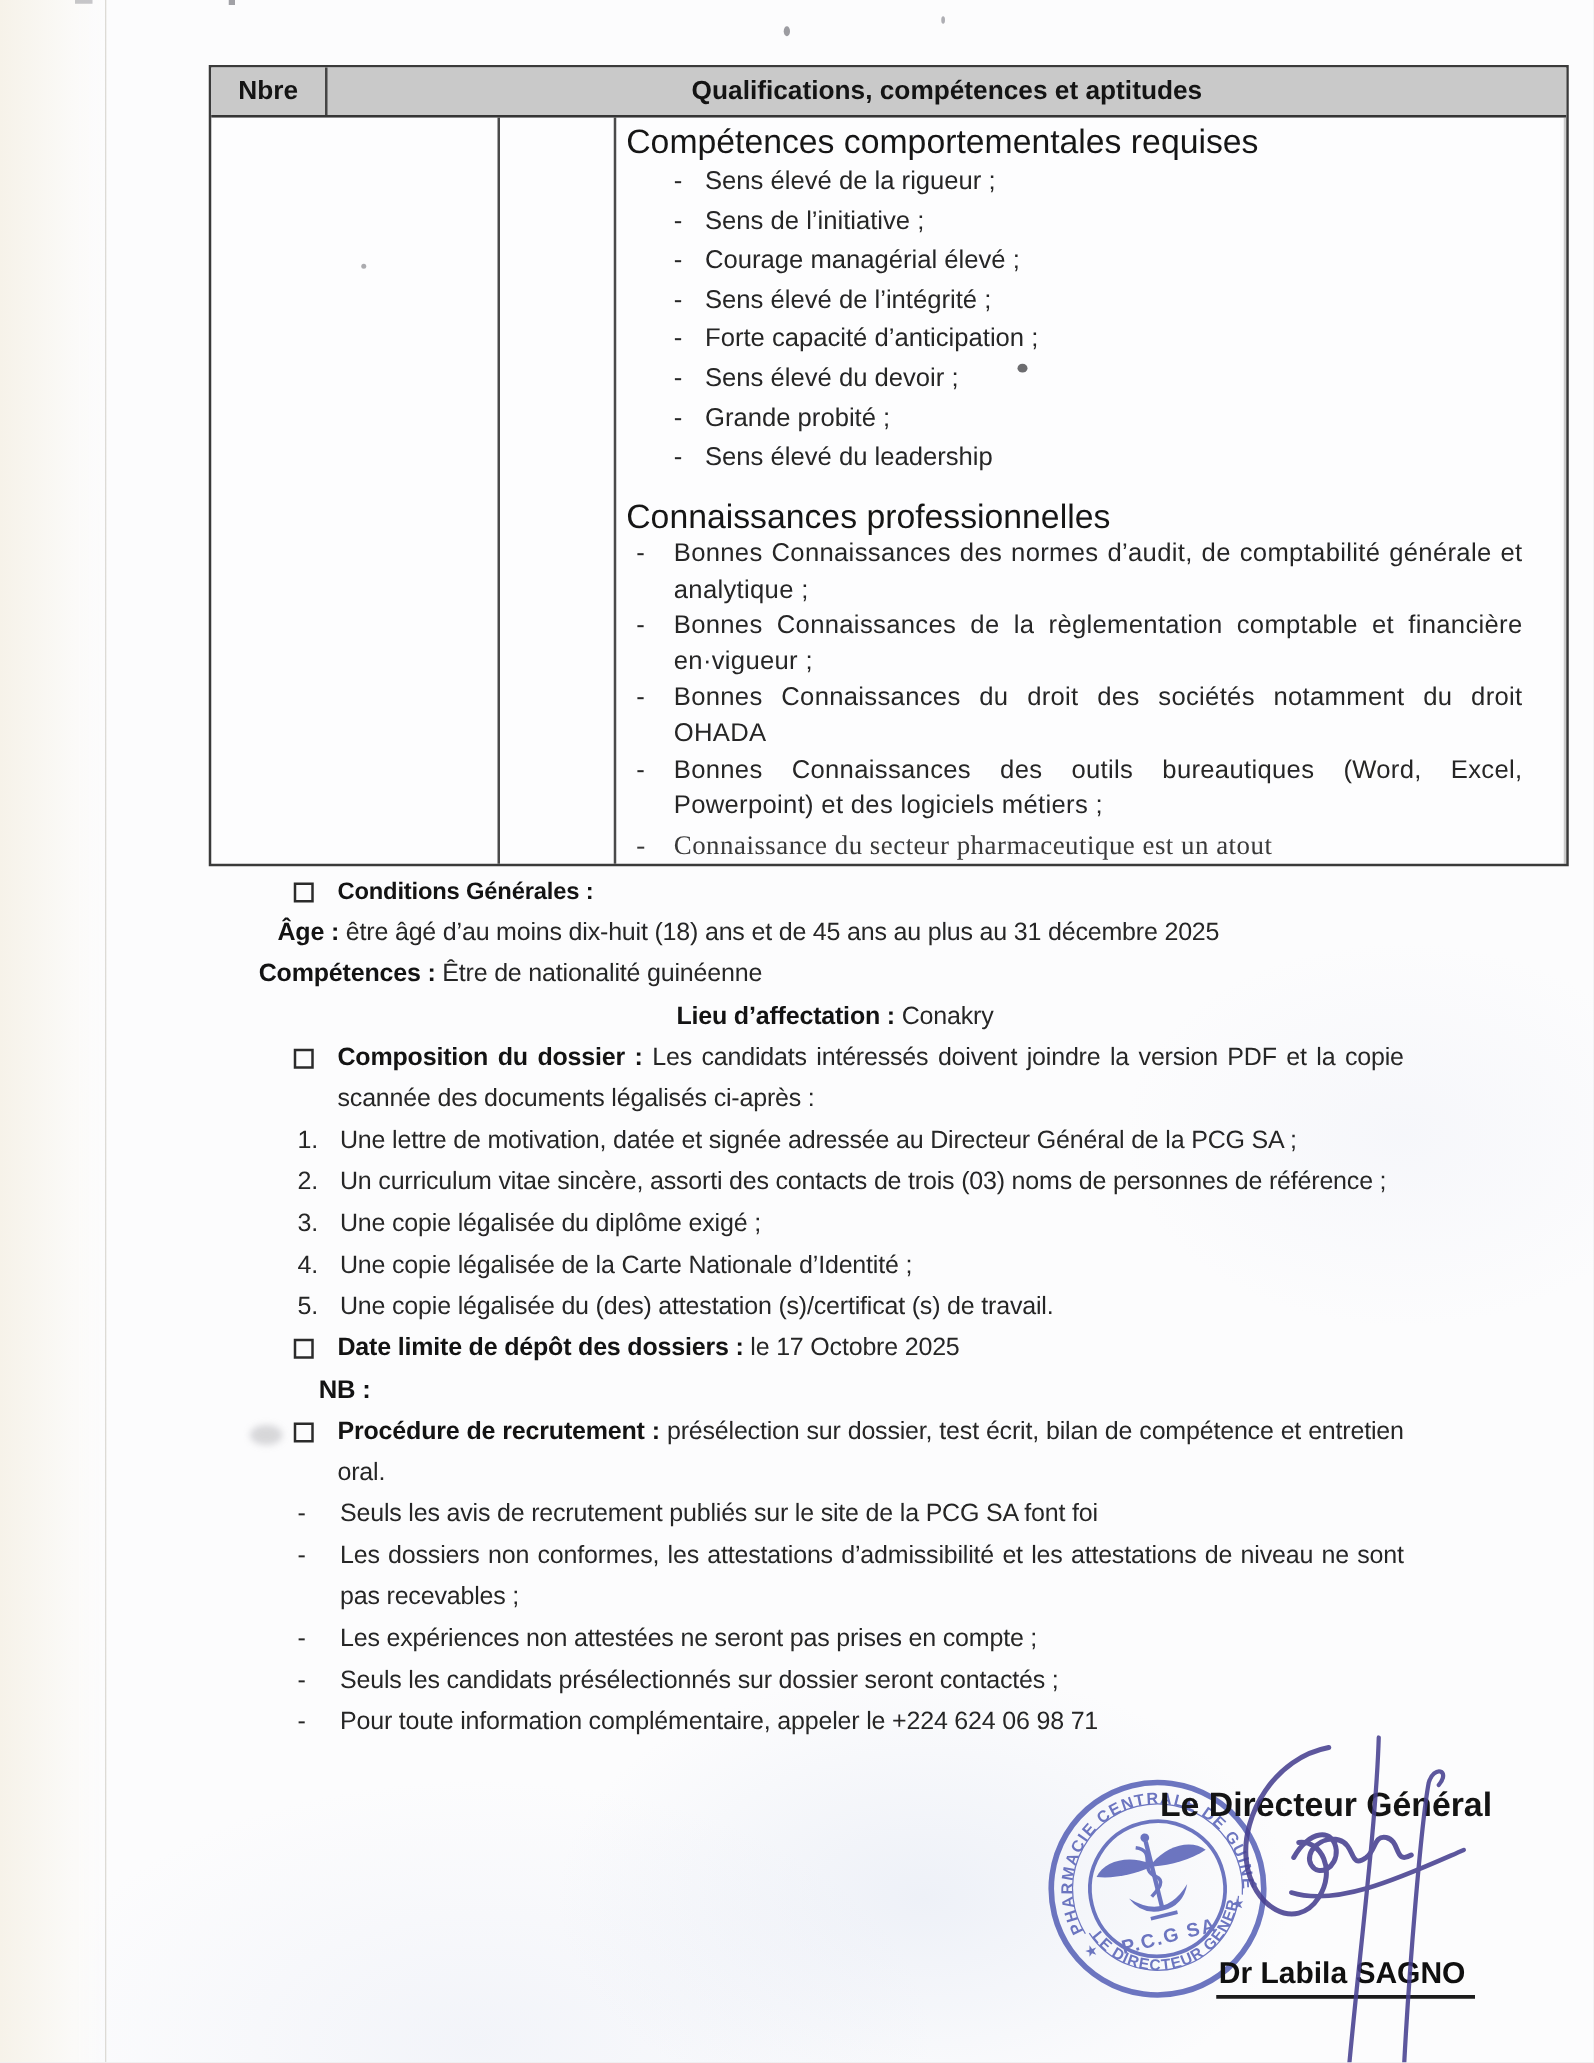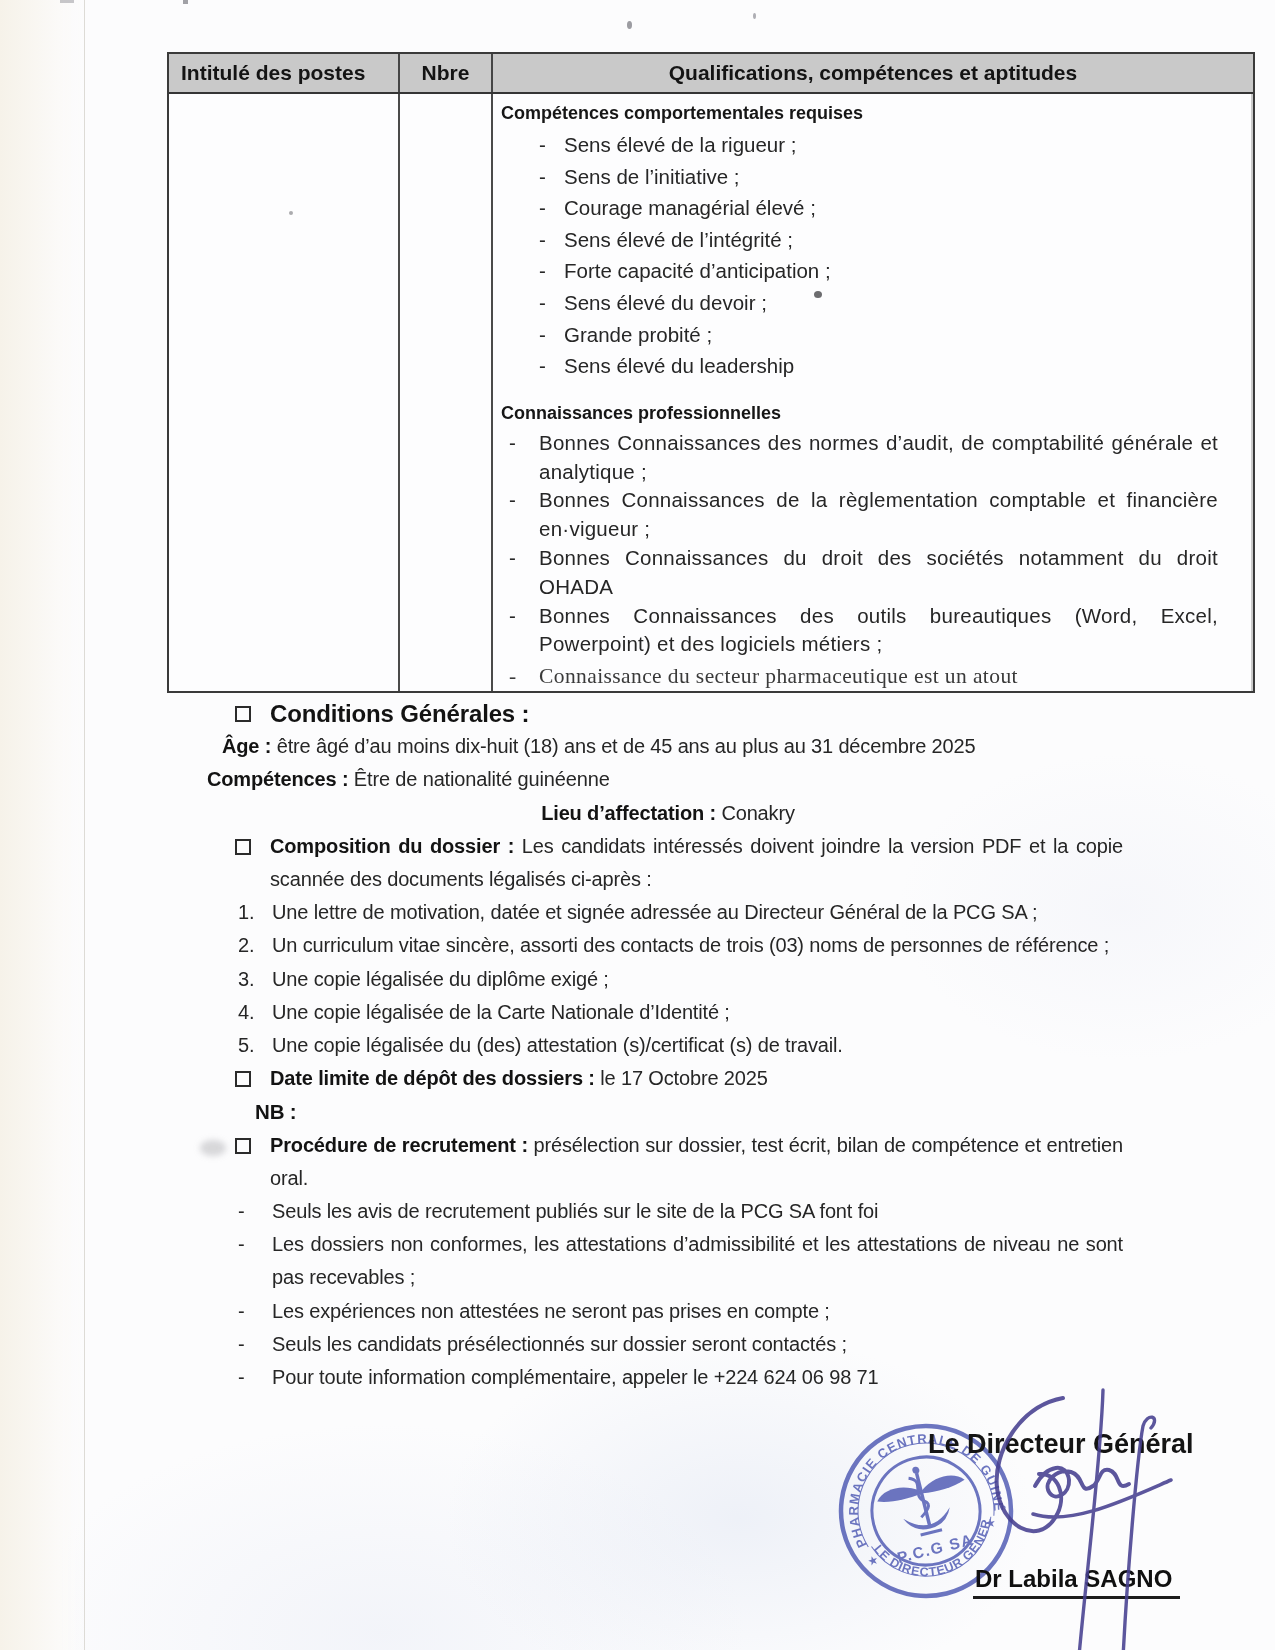--- a/index.html
+++ b/index.html
@@ -22,58 +22,57 @@
     font-weight:bold;font-size:21px;color:#141414;flex:none;}
   .th{display:flex;align-items:center;box-sizing:border-box;}
   .th1{width:231px;border-right:2px solid #454545;padding-left:12px;}
   .th2{width:93px;border-right:2px solid #454545;justify-content:center;}
   .th3{flex:1;justify-content:center;}
   .tbl-body{display:flex;flex:1;min-height:0;}
   .bc{box-sizing:border-box;}
   .bc1{width:231px;border-right:2px solid #4a4a4a;}
   .bc2{width:93px;border-right:2px solid #4a4a4a;}
   .bc3{flex:1;padding:4px 33px 0 8px;font-size:20.5px;border-right:2px solid rgba(110,110,110,.35);}
-  .sec-h{font-weight:bold;font-size:18px;color:#161616;margin:2px 0 3px 0;line-height:26px;}
+  .sec-h{font-weight:normal;font-size:27px;color:#161616;margin:2px 0 3px 0;line-height:26px;}
   .bitem{position:relative;padding-left:63px;line-height:31.6px;}
   .bitem .mark{position:absolute;left:38px;}
   .kitem{position:relative;padding-left:38px;line-height:28.8px;text-align:justify;text-align-last:left;letter-spacing:.25px;}
   .kitem .mark{position:absolute;left:8px;}
   .kitem.serif{font-family:"Liberation Serif","DejaVu Serif",serif;font-size:21.5px;color:#3a3a3a;letter-spacing:.4px;margin-top:3px;}
   
   .low{position:absolute;left:205px;top:697px;width:918px;font-size:20px;line-height:33.2px;letter-spacing:-0.15px;}
   .row{position:relative;}
   b{color:#131313;}
   .cbx{position:absolute;left:30px;top:9px;width:12px;height:12px;border:2.2px solid #2b2b2b;background:transparent;}
   .ck{padding-left:65px;}
   .just{text-align:justify;text-align-last:left;}
   .age{padding-left:17px;}
   .nat{padding-left:2px;}
   .loc{padding-left:8px;text-align:center;}
   .nitem{position:relative;padding-left:67px;}
   .nitem .mark{position:absolute;left:33px;}
   .nbt{padding-left:50px;font-weight:bold;font-size:20.5px;color:#131313;}
-  .ck-title{font-size:24px;}
+  .ck-title{font-size:19px;}
   
   .dg-title{position:absolute;left:928px;top:1429px;font-weight:bold;font-size:27px;color:#141414;z-index:3;}
   .dg-name{position:absolute;left:973px;top:1565px;font-weight:bold;font-size:24px;color:#101010;
     border-bottom:3px solid #1c1c1c;padding:0 8px 3px 2px;z-index:3;}
   .stamp{position:absolute;left:836px;top:1421px;z-index:2;}
   .sig{position:absolute;left:975px;top:1368px;z-index:4;}
   
   .speck{position:absolute;border-radius:50%;}
 </style>
 </head>
 <body>
 
 <div class="page">
   <div class="edge-strip"></div>
 
   <div class="tbl">
     <div class="tbl-head">
-      <div class="th th1">Intitulé des postes</div>
       <div class="th th2">Nbre</div>
       <div class="th th3">Qualifications, compétences et aptitudes</div>
     </div>
     <div class="tbl-body">
       <div class="bc bc1"></div>
       <div class="bc bc2"></div>
       <div class="bc bc3">
         <div class="sec-h">Compétences comportementales requises</div>
         <div class="bitem"><span class="mark">-</span><span>Sens élevé de la rigueur ;</span></div>
         <div class="bitem"><span class="mark">-</span><span>Sens de l’initiative ;</span></div>

